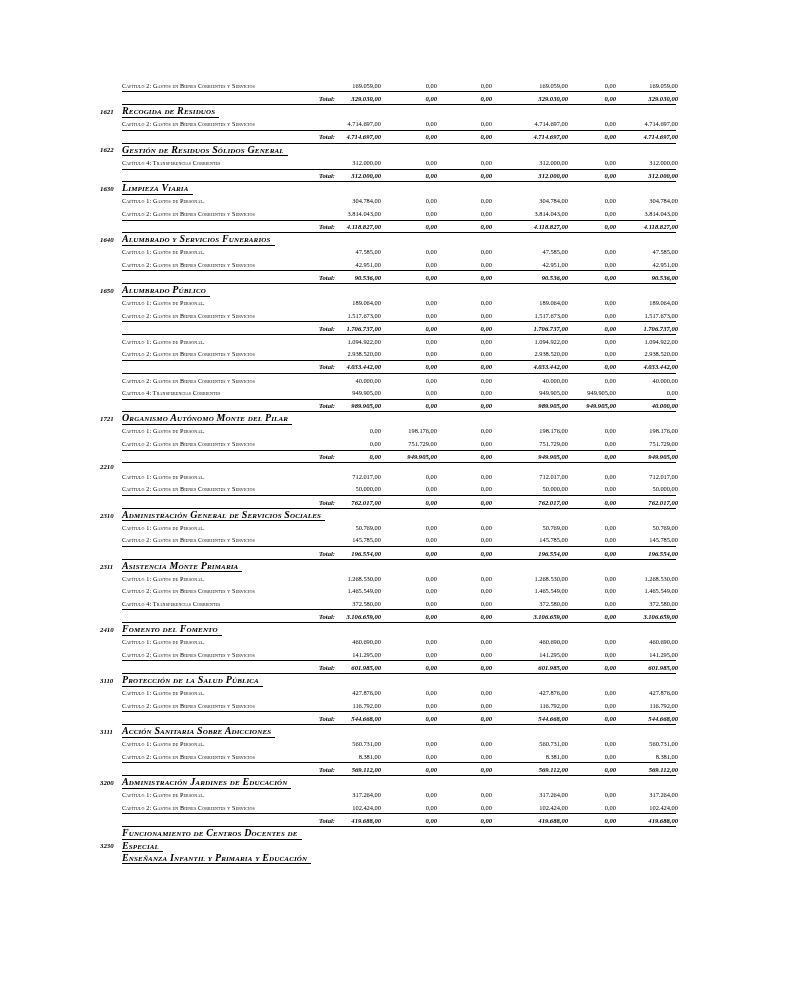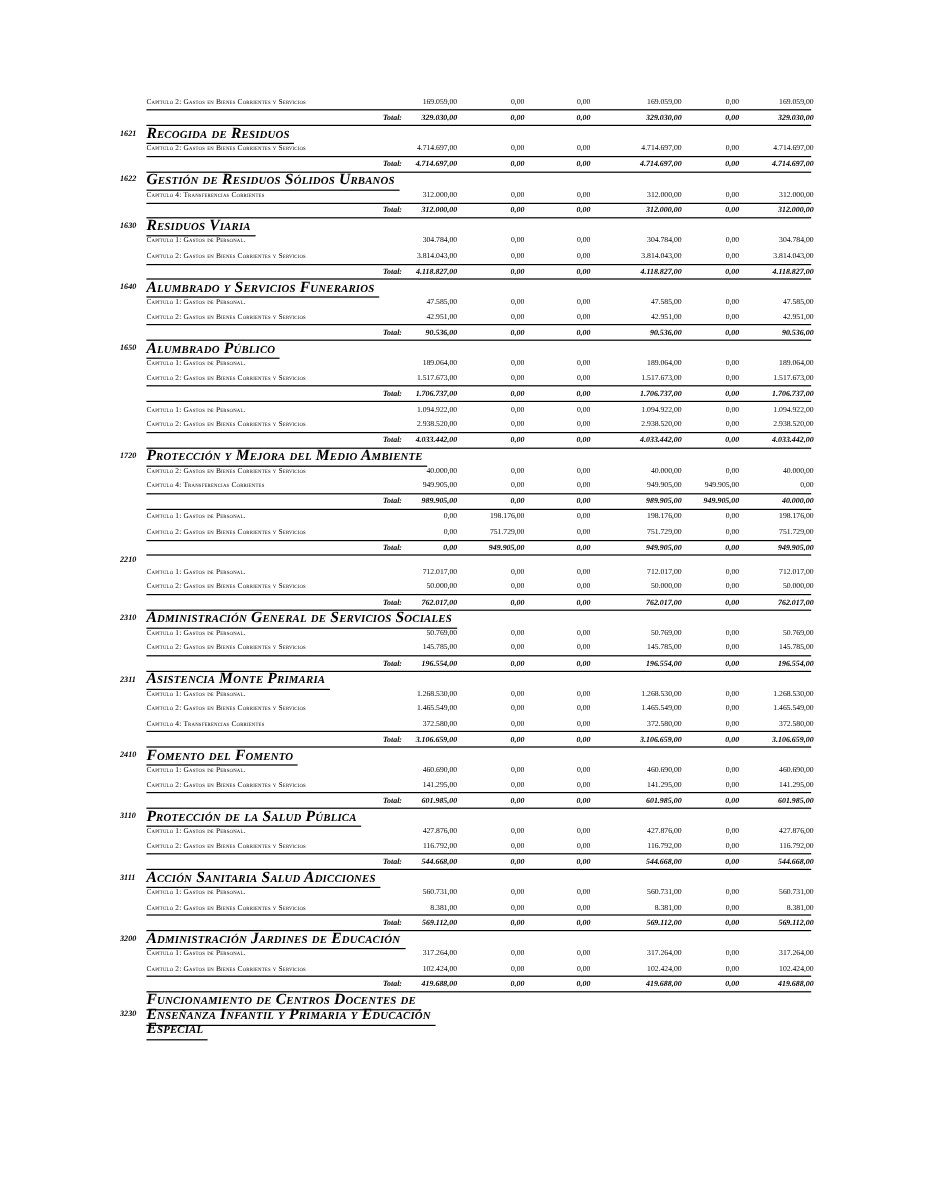--- a/index.html
+++ b/index.html
@@ -74,21 +74,21 @@
     font-style:italic;
     white-space:nowrap;
   }
   .title-line{
     height:12.4px;
     display:flex;
     align-items:center;
   }
   .title-text{
     display:inline-block;
-    font-size:13px;
+    font-size:10px;
     font-weight:bold;
     font-style:italic;
     font-variant:small-caps;
     letter-spacing:.15px;
     border-bottom:1px solid #000;
     padding:0 4px 0.5px 0;
     white-space:nowrap;
   }
 </style>
 </head>
@@ -139,21 +139,21 @@
         <div class="total-num">0,00</div>
         <div class="total-num">0,00</div>
         <div class="total-num">4.714.697,00</div>
         <div class="total-num">0,00</div>
         <div class="total-num">4.714.697,00</div>
       </div>
       <div class="heading">
         <div class="code">1622</div>
         <div>
           <div class="title-line">
-            <span class="title-text">Gestión de Residuos Sólidos Urbanos</span>
+            <span class="title-text">Gestión de Residuos Sólidos General</span>
           </div>
         </div>
       </div>
       <div class="crow">
         <div></div>
         <div class="chapter-label">Capítulo 4: Transferencias Corrientes</div>
         <div class="num">312.000,00</div>
         <div class="num">0,00</div>
         <div class="num">0,00</div>
         <div class="num">312.000,00</div>
@@ -166,21 +166,21 @@
         <div class="total-num">0,00</div>
         <div class="total-num">0,00</div>
         <div class="total-num">312.000,00</div>
         <div class="total-num">0,00</div>
         <div class="total-num">312.000,00</div>
       </div>
       <div class="heading">
         <div class="code">1630</div>
         <div>
           <div class="title-line">
-            <span class="title-text">Residuos Viaria</span>
+            <span class="title-text">Limpieza Viaria</span>
           </div>
         </div>
       </div>
       <div class="crow">
         <div></div>
         <div class="chapter-label">Capítulo 1: Gastos de Personal.</div>
         <div class="num">304.784,00</div>
         <div class="num">0,00</div>
         <div class="num">0,00</div>
         <div class="num">304.784,00</div>
@@ -301,28 +301,20 @@
         <div class="num">2.938.520,00</div>
       </div>
       <div class="trow">
         <div class="total-label">Total:</div>
         <div class="total-num">4.033.442,00</div>
         <div class="total-num">0,00</div>
         <div class="total-num">0,00</div>
         <div class="total-num">4.033.442,00</div>
         <div class="total-num">0,00</div>
         <div class="total-num">4.033.442,00</div>
-      </div>
-      <div class="heading">
-        <div class="code">1720</div>
-        <div>
-          <div class="title-line">
-            <span class="title-text">Protección y Mejora del Medio Ambiente</span>
-          </div>
-        </div>
       </div>
       <div class="crow">
         <div></div>
         <div class="chapter-label">Capítulo 2: Gastos en Bienes Corrientes y Servicios</div>
         <div class="num">40.000,00</div>
         <div class="num">0,00</div>
         <div class="num">0,00</div>
         <div class="num">40.000,00</div>
         <div class="num">0,00</div>
         <div class="num">40.000,00</div>
@@ -339,20 +331,28 @@
       </div>
       <div class="trow">
         <div class="total-label">Total:</div>
         <div class="total-num">989.905,00</div>
         <div class="total-num">0,00</div>
         <div class="total-num">0,00</div>
         <div class="total-num">989.905,00</div>
         <div class="total-num">949.905,00</div>
         <div class="total-num">40.000,00</div>
       </div>
+      <div class="heading">
+        <div class="code">1721</div>
+        <div>
+          <div class="title-line">
+            <span class="title-text">Organismo Autónomo Monte del Pilar</span>
+          </div>
+        </div>
+      </div>
       <div class="crow">
         <div></div>
         <div class="chapter-label">Capítulo 1: Gastos de Personal.</div>
         <div class="num">0,00</div>
         <div class="num">198.176,00</div>
         <div class="num">0,00</div>
         <div class="num">198.176,00</div>
         <div class="num">0,00</div>
         <div class="num">198.176,00</div>
       </div>
@@ -564,21 +564,21 @@
         <div class="total-num">0,00</div>
         <div class="total-num">0,00</div>
         <div class="total-num">544.668,00</div>
         <div class="total-num">0,00</div>
         <div class="total-num">544.668,00</div>
       </div>
       <div class="heading">
         <div class="code">3111</div>
         <div>
           <div class="title-line">
-            <span class="title-text">Acción Sanitaria Salud Adicciones</span>
+            <span class="title-text">Acción Sanitaria Sobre Adicciones</span>
           </div>
         </div>
       </div>
       <div class="crow">
         <div></div>
         <div class="chapter-label">Capítulo 1: Gastos de Personal.</div>
         <div class="num">560.731,00</div>
         <div class="num">0,00</div>
         <div class="num">0,00</div>
         <div class="num">560.731,00</div>
@@ -641,21 +641,21 @@
         <div class="total-num">0,00</div>
         <div class="total-num">419.688,00</div>
       </div>
       <div class="heading">
         <div class="code">3230</div>
         <div>
           <div class="title-line">
             <span class="title-text">Funcionamiento de Centros Docentes de</span>
           </div>
           <div class="title-line">
+            <span class="title-text">Especial</span>
+          </div>
+          <div class="title-line">
             <span class="title-text">Enseñanza Infantil y Primaria y Educación</span>
-          </div>
-          <div class="title-line">
-            <span class="title-text">Especial</span>
           </div>
         </div>
       </div>
     </div>
 </div>
 
 </body></html>

